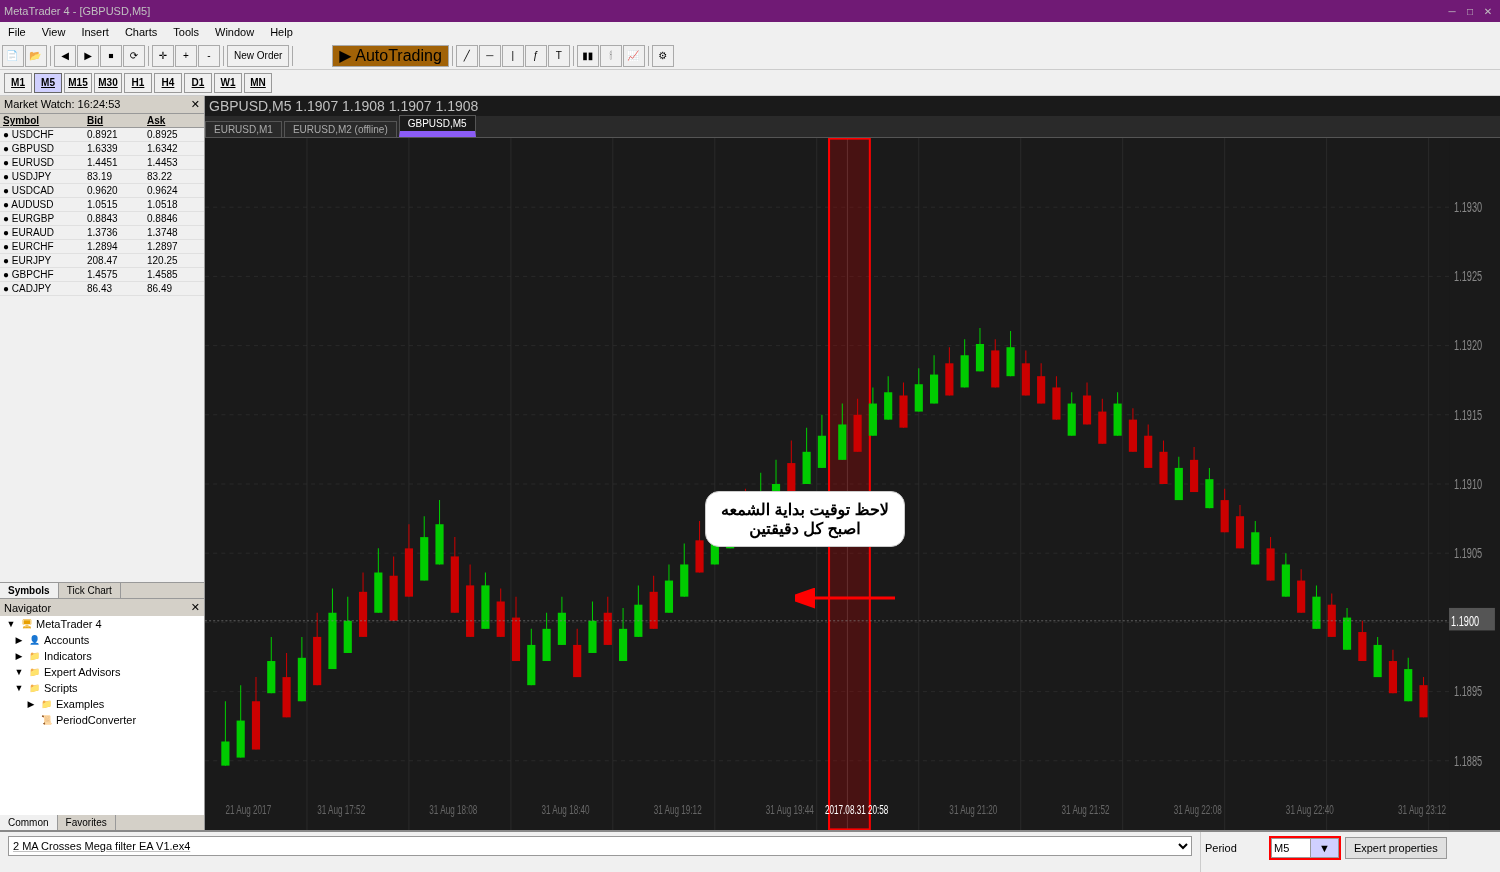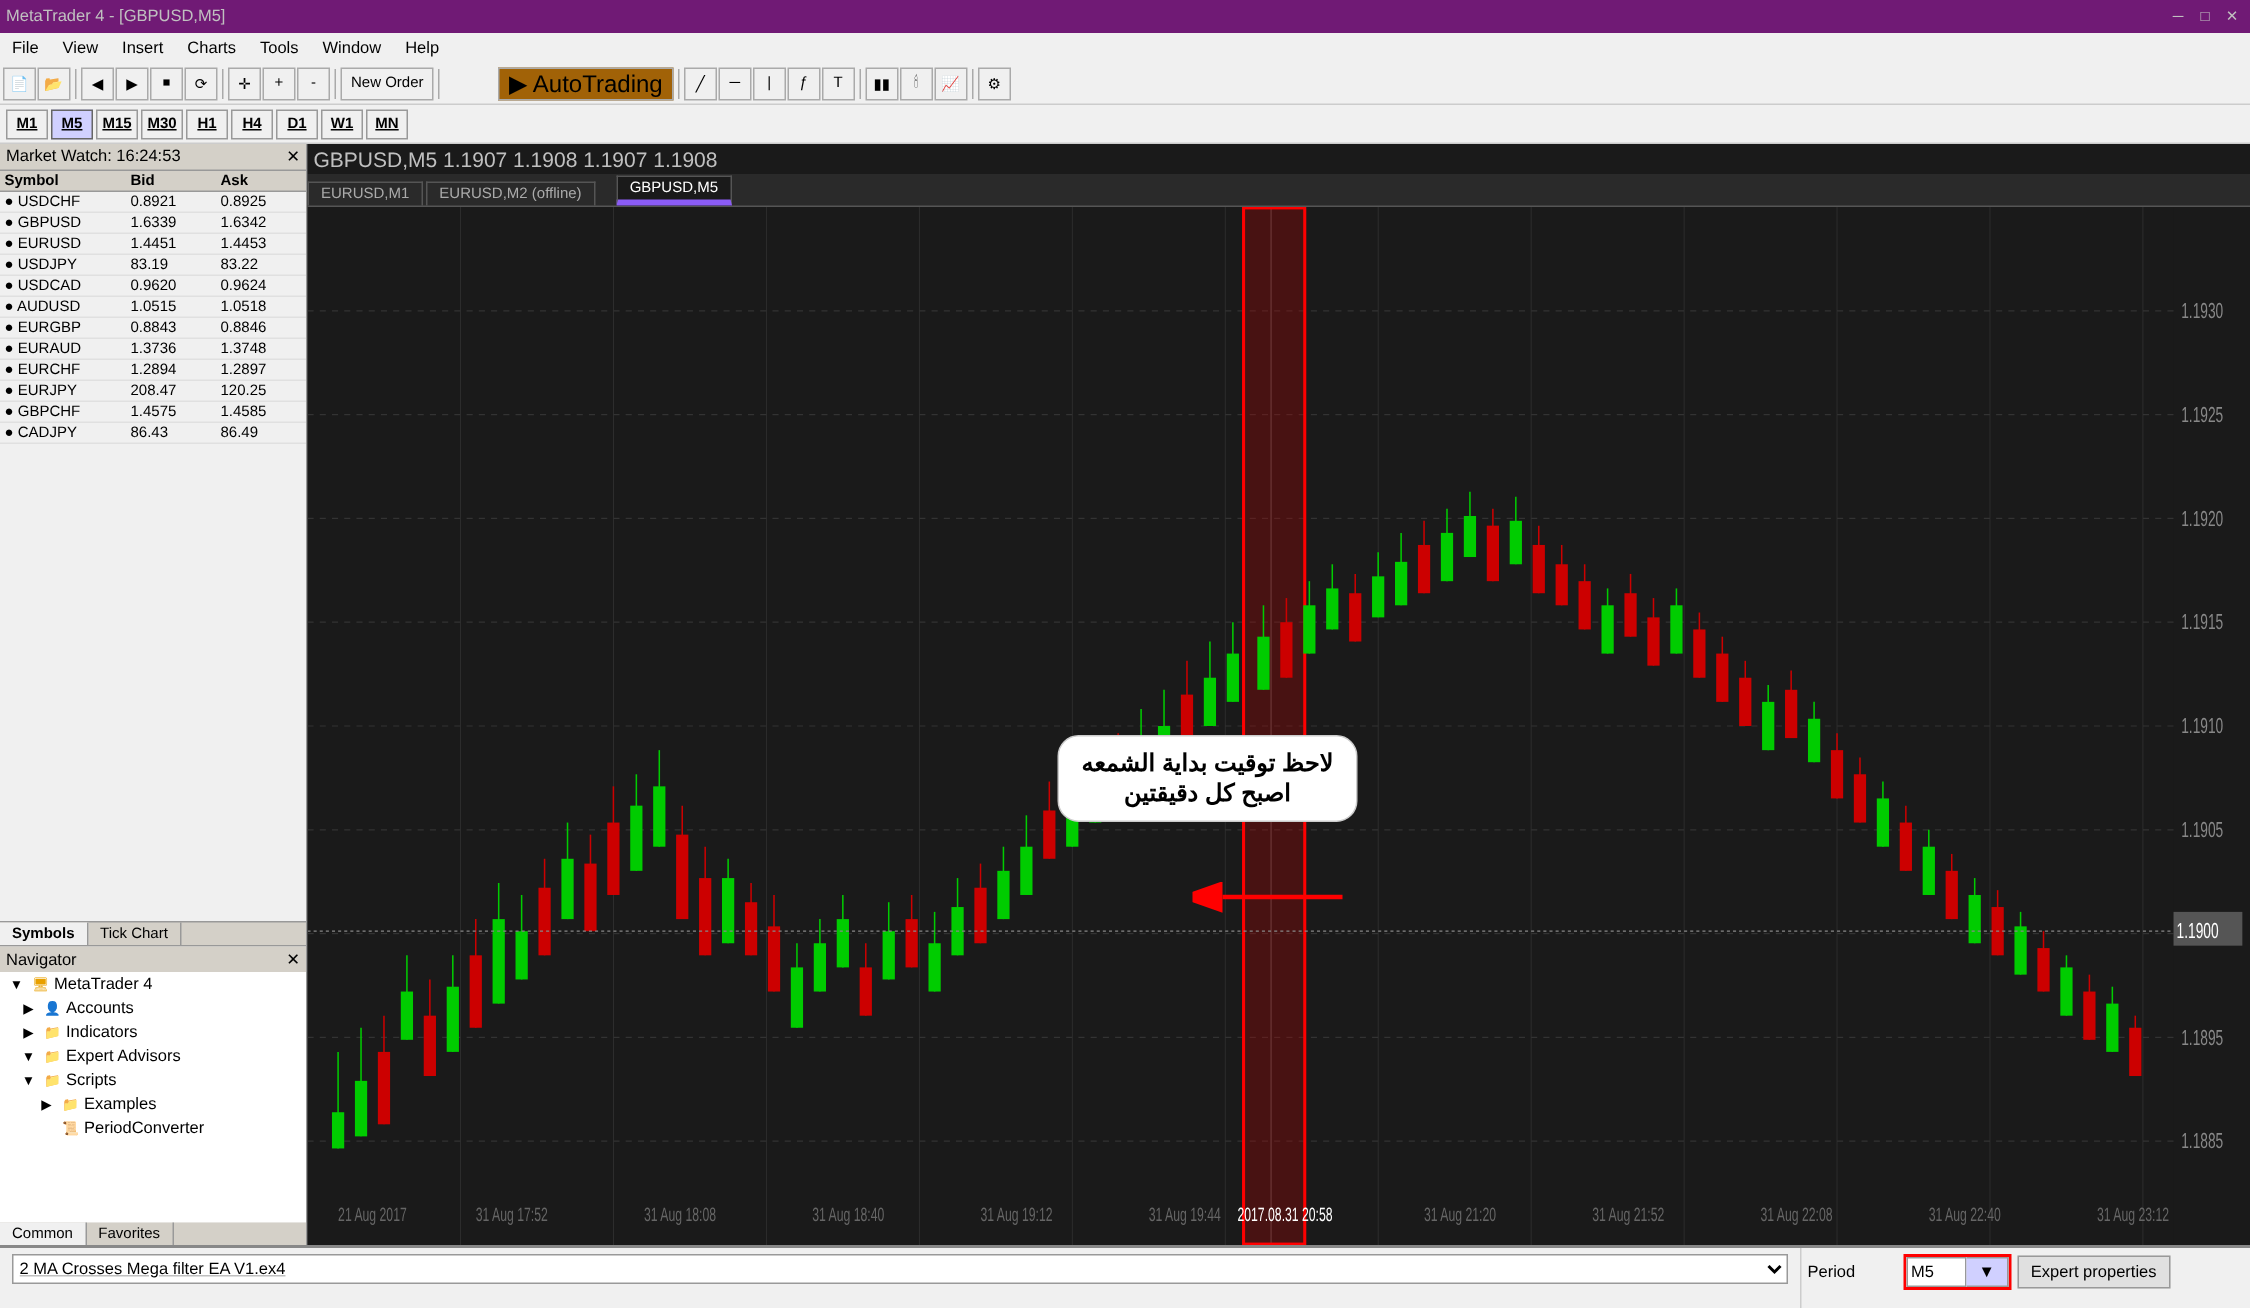--- a/index.html
+++ b/index.html
@@ -27,46 +27,46 @@
     #main { display: flex; height: calc(872px - 22px - 20px - 28px - 26px - 20px - 22px); }
     
     
     #left-panel { width: 205px; background: #f0f0f0; border-right: 1px solid #999; display: flex; flex-direction: column; flex-shrink: 0; }
     
     
     #market-watch { flex: 1; display: flex; flex-direction: column; overflow: hidden; }
     #market-watch-header { background: #d4d0c8; padding: 2px 4px; font-size: 11px; color: #000; border-bottom: 1px solid #999; display: flex; justify-content: space-between; }
     #market-watch-table { flex: 1; overflow-y: auto; font-size: 10px; }
     .mw-header-row { display: grid; grid-template-columns: 1fr 60px 60px; background: #d4d0c8; border-bottom: 1px solid #999; color: #000; font-weight: bold; }
-    .mw-header-row span { padding: 1px 3px; }
+    .mw-header-row span { padding: 1px 3px; text-decoration: underline; }
     .mw-row { display: grid; grid-template-columns: 1fr 60px 60px; border-bottom: 1px solid #e0e0e0; color: #000; }
     .mw-row span { padding: 1px 3px; }
     .mw-tabs { display: flex; background: #d4d0c8; border-top: 1px solid #999; }
     .mw-tab { padding: 2px 8px; font-size: 10px; cursor: pointer; border-right: 1px solid #999; color: #000; }
     .mw-tab.active { background: #f0f0f0; font-weight: bold; }
     
     
-    #navigator { height: 200px; border-top: 1px solid #999; display: flex; flex-direction: column; }
+    #navigator { height: 232px; border-top: 1px solid #999; display: flex; flex-direction: column; }
     #nav-header { background: #d4d0c8; padding: 2px 4px; font-size: 11px; color: #000; display: flex; justify-content: space-between; align-items: center; }
     #nav-tree { flex: 1; overflow-y: auto; background: #fff; font-size: 11px; color: #000; }
     .tree-item { display: flex; align-items: center; padding: 1px 4px; cursor: pointer; }
     .tree-indent { padding-left: 12px; }
     .tree-indent2 { padding-left: 24px; }
     .tree-icon { width: 14px; height: 14px; margin-right: 2px; display: inline-flex; align-items: center; justify-content: center; font-size: 9px; }
     .folder-icon { color: #e8a000; }
     .nav-tabs { display: flex; background: #d4d0c8; }
     .nav-tab { padding: 2px 8px; font-size: 10px; cursor: pointer; border-right: 1px solid #999; color: #000; }
     .nav-tab.active { background: #f0f0f0; }
     
     
     #chart-area { flex: 1; background: #1a1a1a; display: flex; flex-direction: column; position: relative; overflow: hidden; }
     #chart-header { background: #1a1a1a; color: #c0c0c0; font-size: 14px; padding: 2px 4px; }
     #chart-tabs { background: #2a2a2a; display: flex; align-items: flex-end; height: 22px; border-bottom: 1px solid #555; }
     .chart-tab { padding: 2px 8px; font-size: 10px; cursor: pointer; color: #aaa; border: 1px solid #555; margin-right: 2px; border-bottom: none; }
-    .chart-tab.active { background: #1a1a1a; color: #fff; border-bottom: 4px solid #8b5cf6; margin-left: 12px; }
+    .chart-tab.active { background: #1a1a1a; color: #fff; border-bottom: 6px solid #8b5cf6; }
     
     #candlestick-chart { flex: 1; position: relative; background: #1a1a1a; overflow: hidden; }
     
     
     .annotation-box { position: absolute; background: white; border: 1px solid #ccc; padding: 8px 12px; font-size: 14px; color: #000; text-align: center; direction: rtl; border-radius: 14px; }
     
     
     #bottom-panel { height: 240px; background: #f0f0f0; border-top: 2px solid #888; display: flex; flex-direction: column; }
     #bottom-tabs { display: flex; background: #d4d0c8; border-bottom: 1px solid #999; }
     .st-row { display: flex; align-items: center; margin-bottom: 4px; gap: 4px; text-decoration: underline; }

